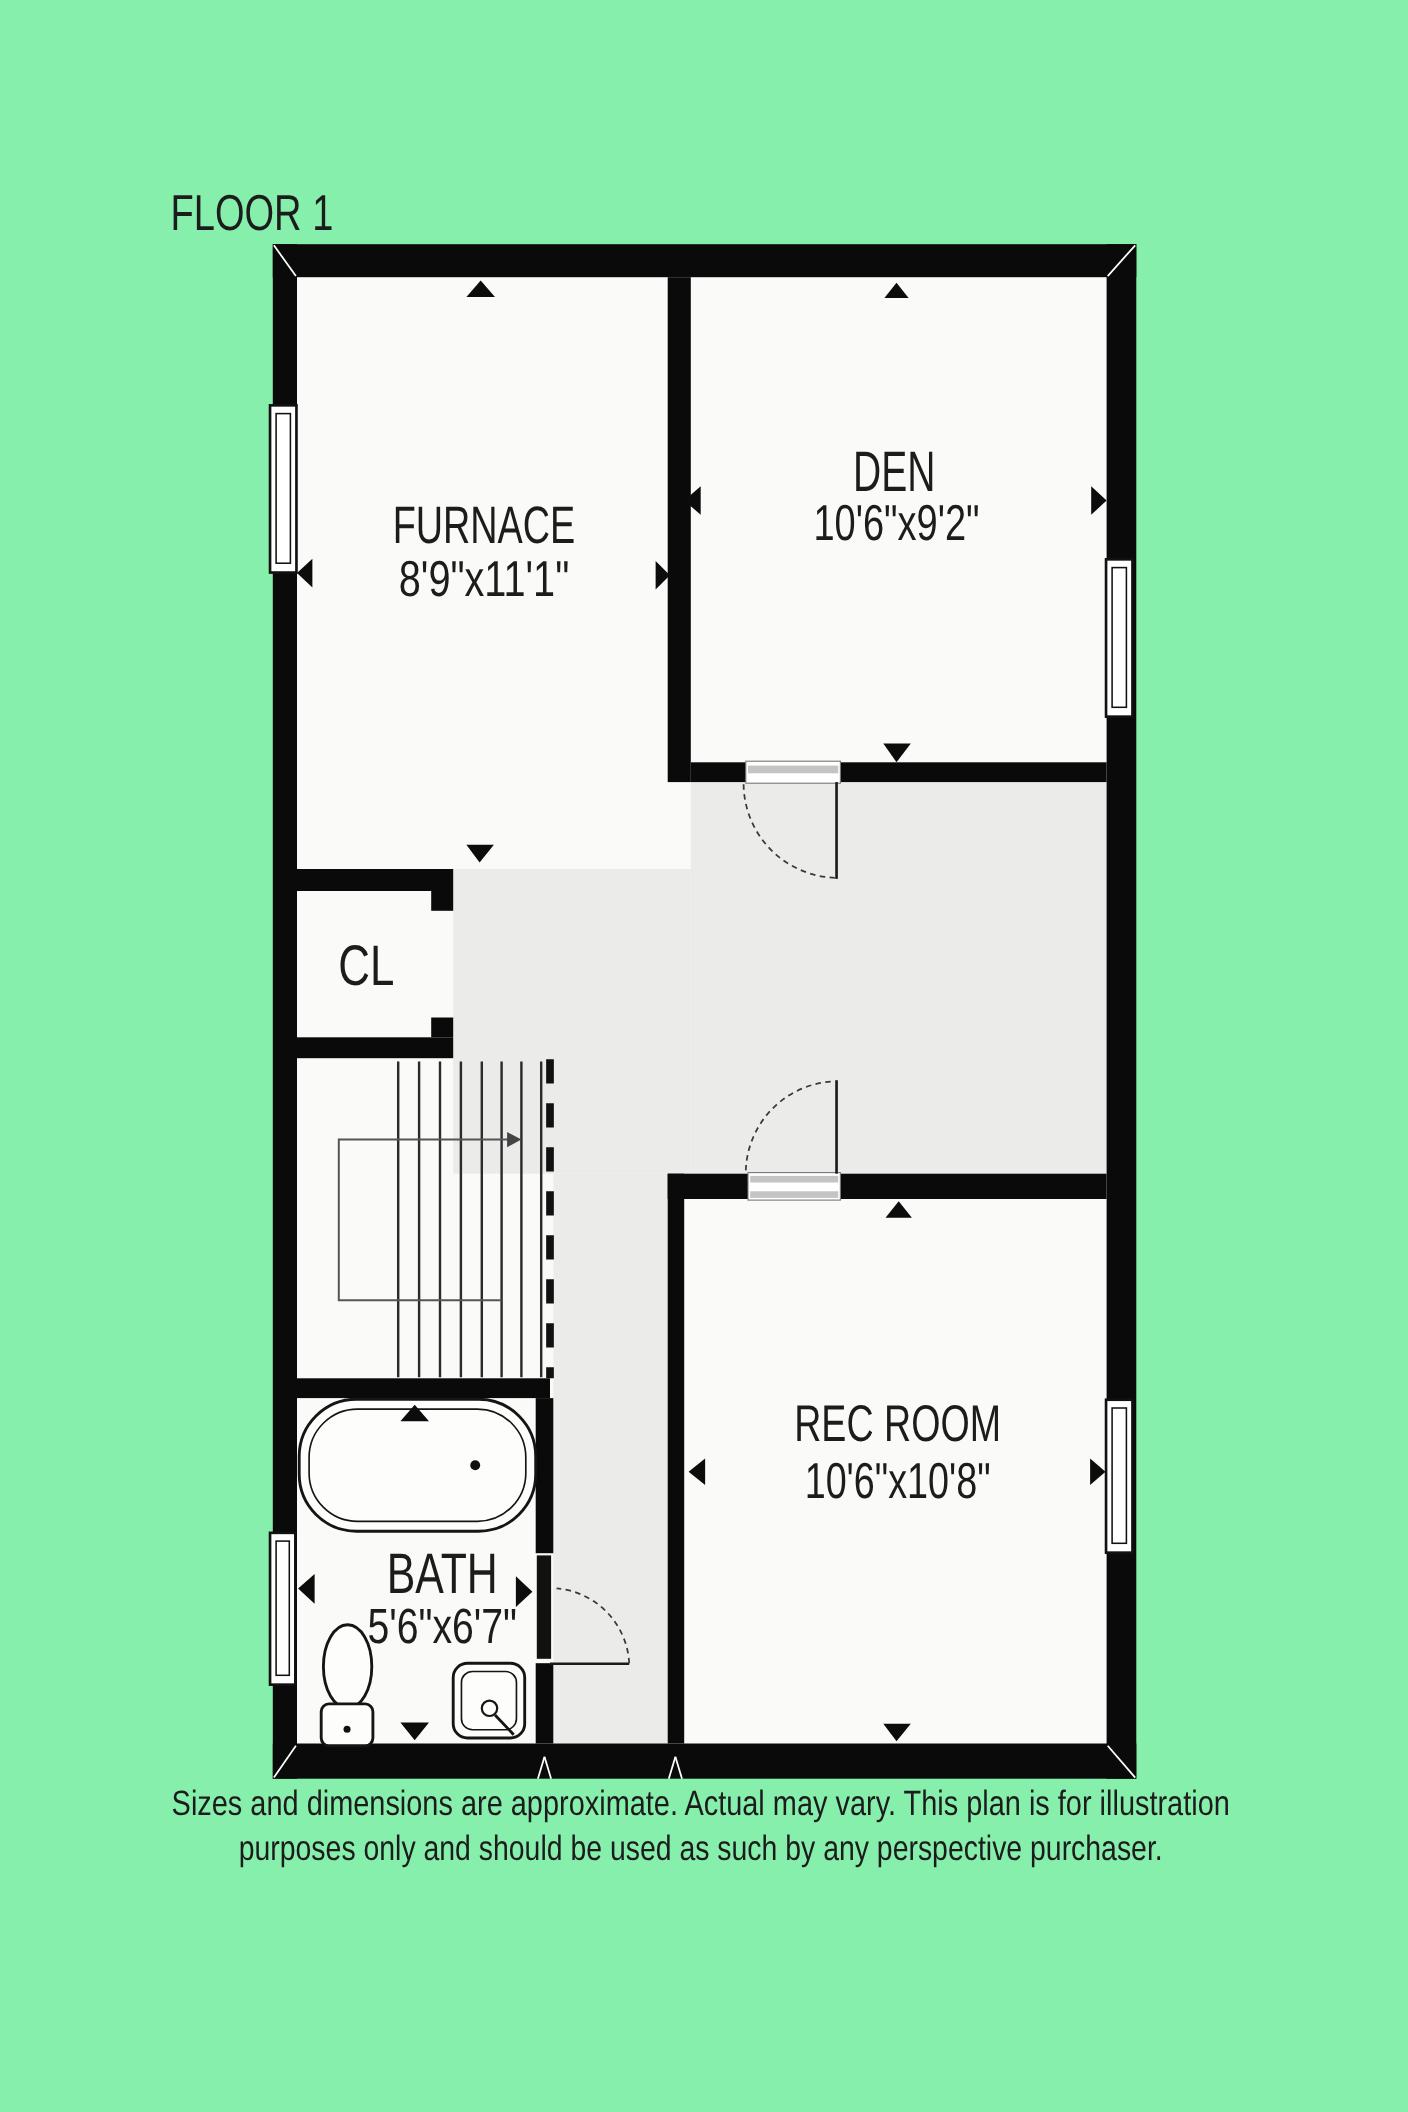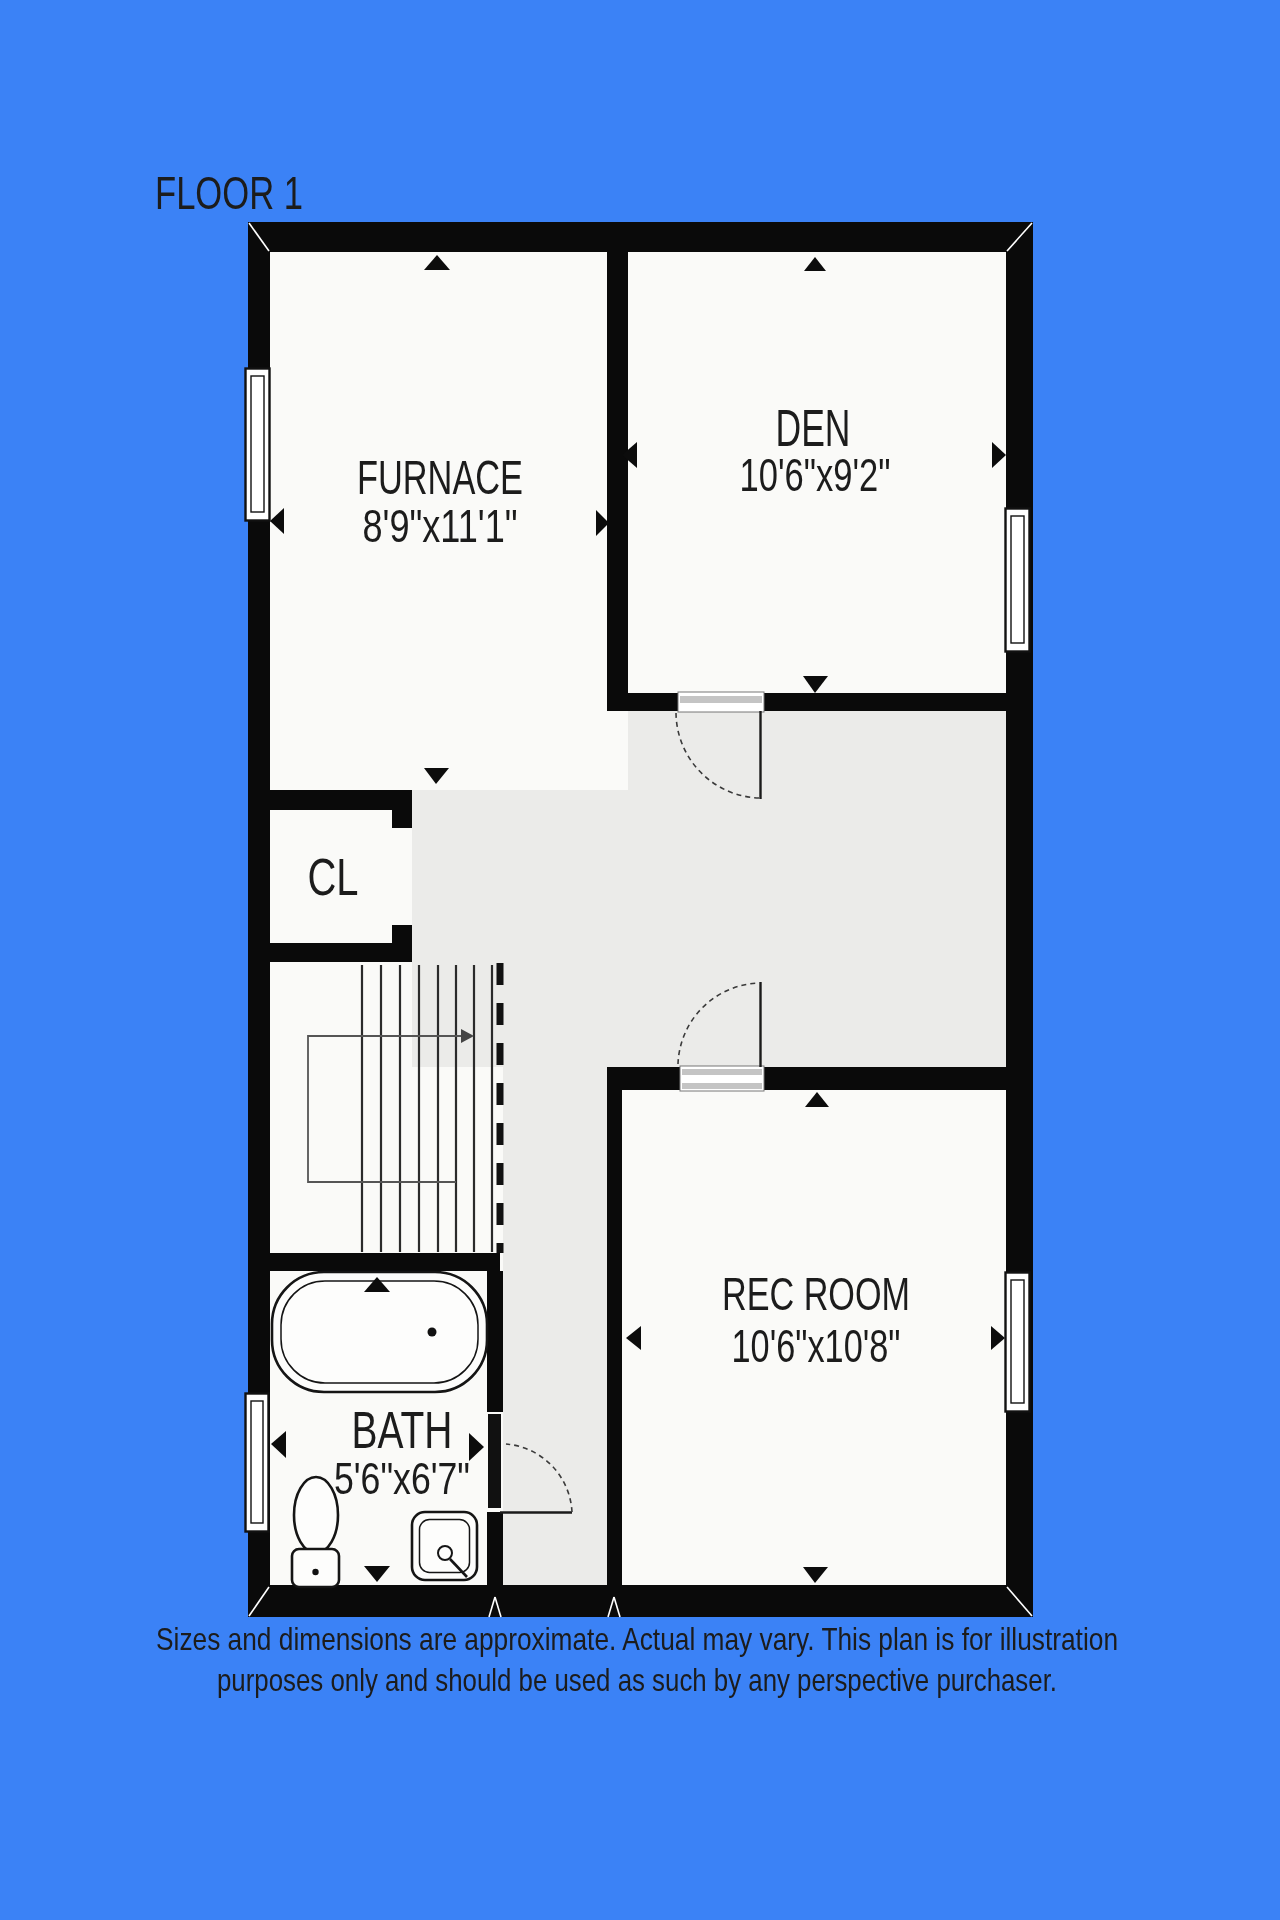--- a/index.html
+++ b/index.html
@@ -1,16 +1,16 @@
 <!DOCTYPE html>
 <html><head>
 <meta charset="utf-8">
 <style>
   html,body { margin:0; padding:0; background:#ffffff; }
-  .stage { position:relative; width:1280px; height:1920px; background:#3b82f6; overflow:hidden;
+  .stage { position:relative; width:1280px; height:1920px; background:#86efac; overflow:hidden;
            font-family:"Liberation Sans", sans-serif; }
   svg text { font-family:"Liberation Sans", sans-serif; fill:#1c1c1c; }
   .wall { fill:#0a0a0a; }
   .roomfill { fill:#fafaf8; }
   .hallfill { fill:#ebebe9; }
   .winout { fill:#ffffff; stroke:#111111; stroke-width:2.4; }
   .winin  { fill:none; stroke:#111111; stroke-width:1.4; }
   .fix-out { fill:#fdfdfc; stroke:#151515; stroke-width:2.6; }
   .fix-in  { fill:none; stroke:#151515; stroke-width:1.5; }
   .swing { fill:none; stroke:#3a3a3a; stroke-width:1.6; stroke-dasharray:5 4; }

